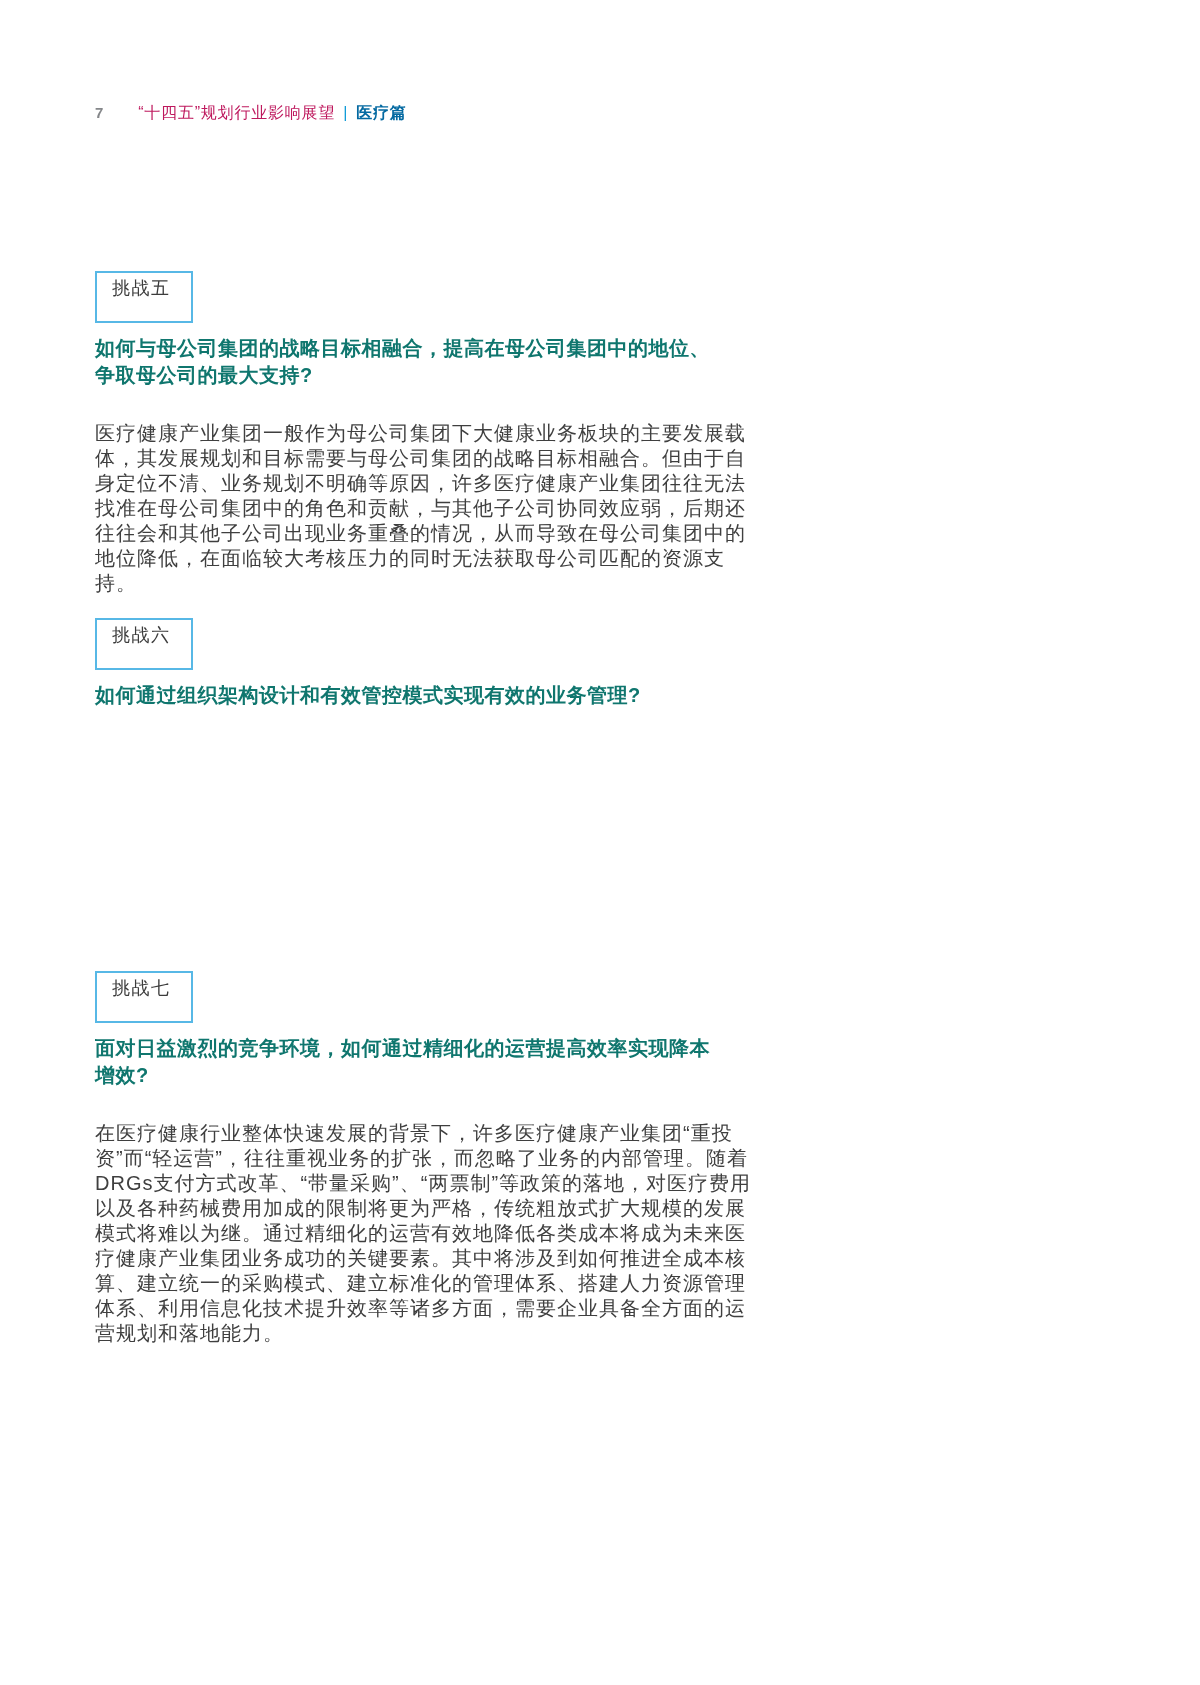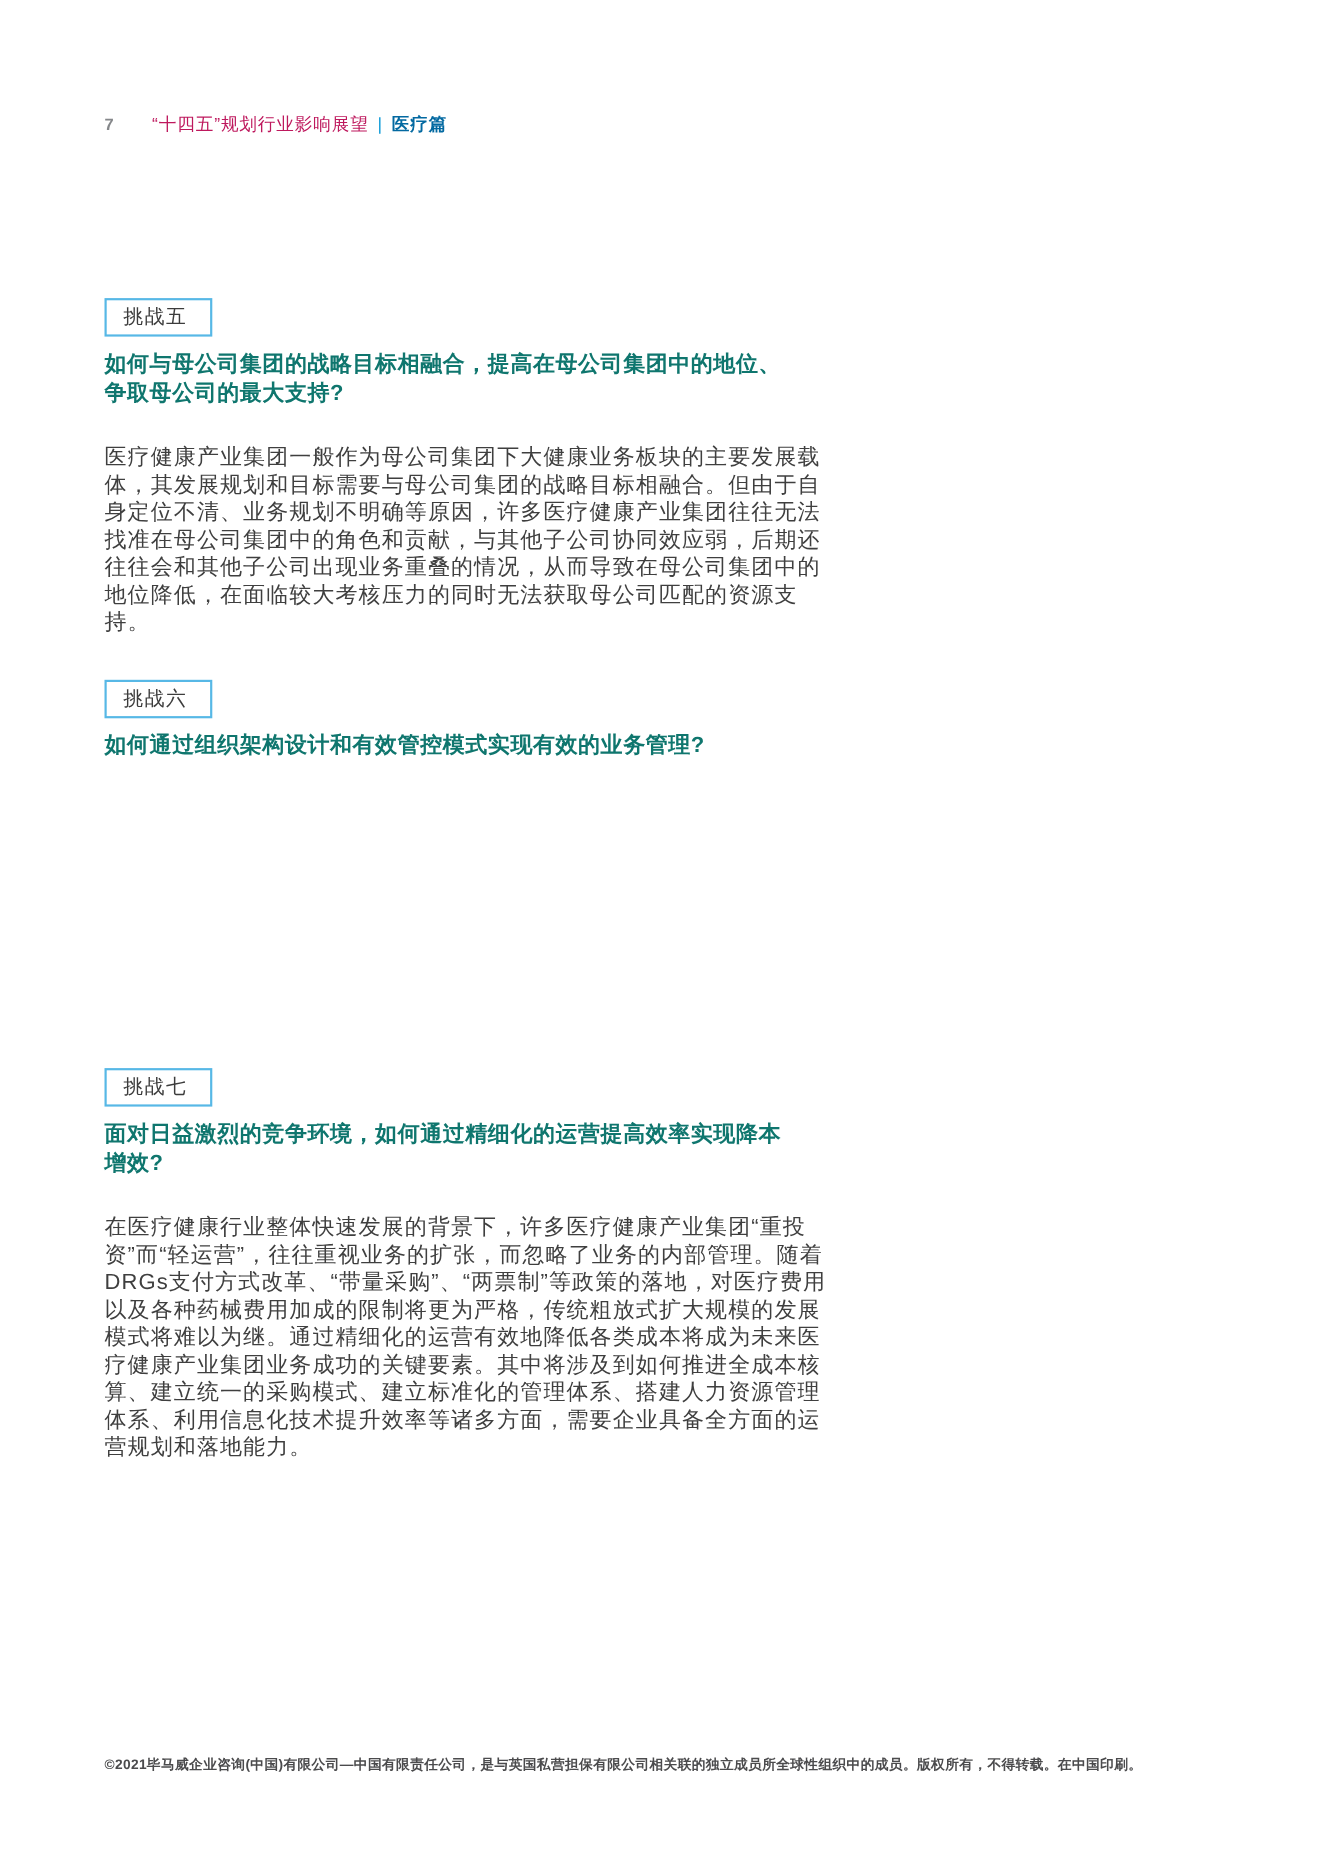--- a/index.html
+++ b/index.html
@@ -47,21 +47,21 @@
   .sec-1 { top: 271px; }
   .sec-2 { top: 618px; }
   .sec-3 { top: 971px; }
   .challenge-tag {
     display: inline-block;
     border: 2px solid #57b8e6;
     color: #3c3c3c;
     font-size: 18px;
     line-height: 1;
     letter-spacing: 1.5px;
-    padding: 6px 20px 7px 15px;
+    padding: 6px 20px 24px 15px;
     background: #ffffff;
   }
   .challenge-heading {
     margin-top: 12px;
     color: #0f766e;
     font-weight: bold;
     font-size: 20px;
     line-height: 27px;
     letter-spacing: 0.5px;
     max-width: 634px;
@@ -107,15 +107,14 @@
     <div class="challenge-tag">挑战六</div>
     <div class="challenge-heading">如何通过组织架构设计和有效管控模式实现有效的业务管理?</div>
   </div>
 
   <div class="section sec-3">
     <div class="challenge-tag">挑战七</div>
     <div class="challenge-heading">面对日益激烈的竞争环境，如何通过精细化的运营提高效率实现降本增效?</div>
     <div class="challenge-body">在医疗健康行业整体快速发展的背景下，许多医疗健康产业集团“重投资”而“轻运营”，往往重视业务的扩张，而忽略了业务的内部管理。随着DRGs支付方式改革、“带量采购”、“两票制”等政策的落地，对医疗费用以及各种药械费用加成的限制将更为严格，传统粗放式扩大规模的发展模式将难以为继。通过精细化的运营有效地降低各类成本将成为未来医疗健康产业集团业务成功的关键要素。其中将涉及到如何推进全成本核算、建立统一的采购模式、建立标准化的管理体系、搭建人力资源管理体系、利用信息化技术提升效率等诸多方面，需要企业具备全方面的运营规划和落地能力。</div>
   </div>
 
-  <div class="footer">©2021毕马威企业咨询(中国)有限公司—中国有限责任公司，是与英国私营担保有限公司相关联的独立成员所全球性组织中的成员。版权所有，不得转载。在中国印刷。</div>
 
 </div>
 
 </body></html>

